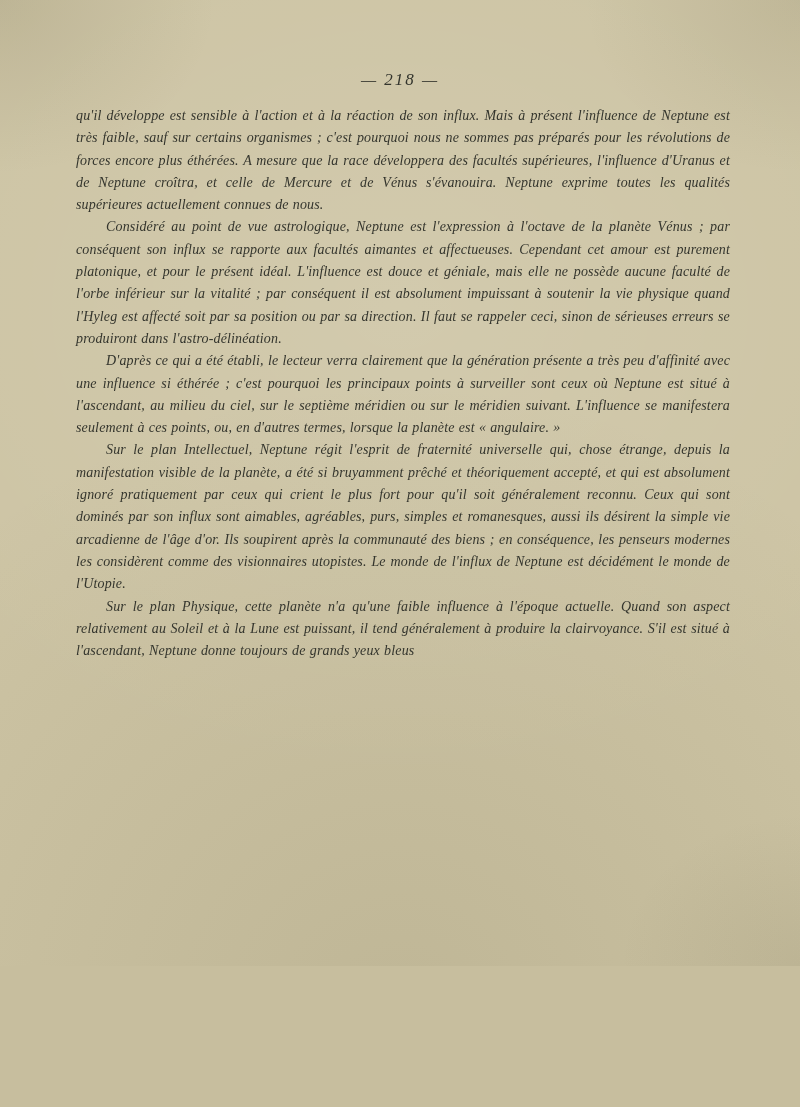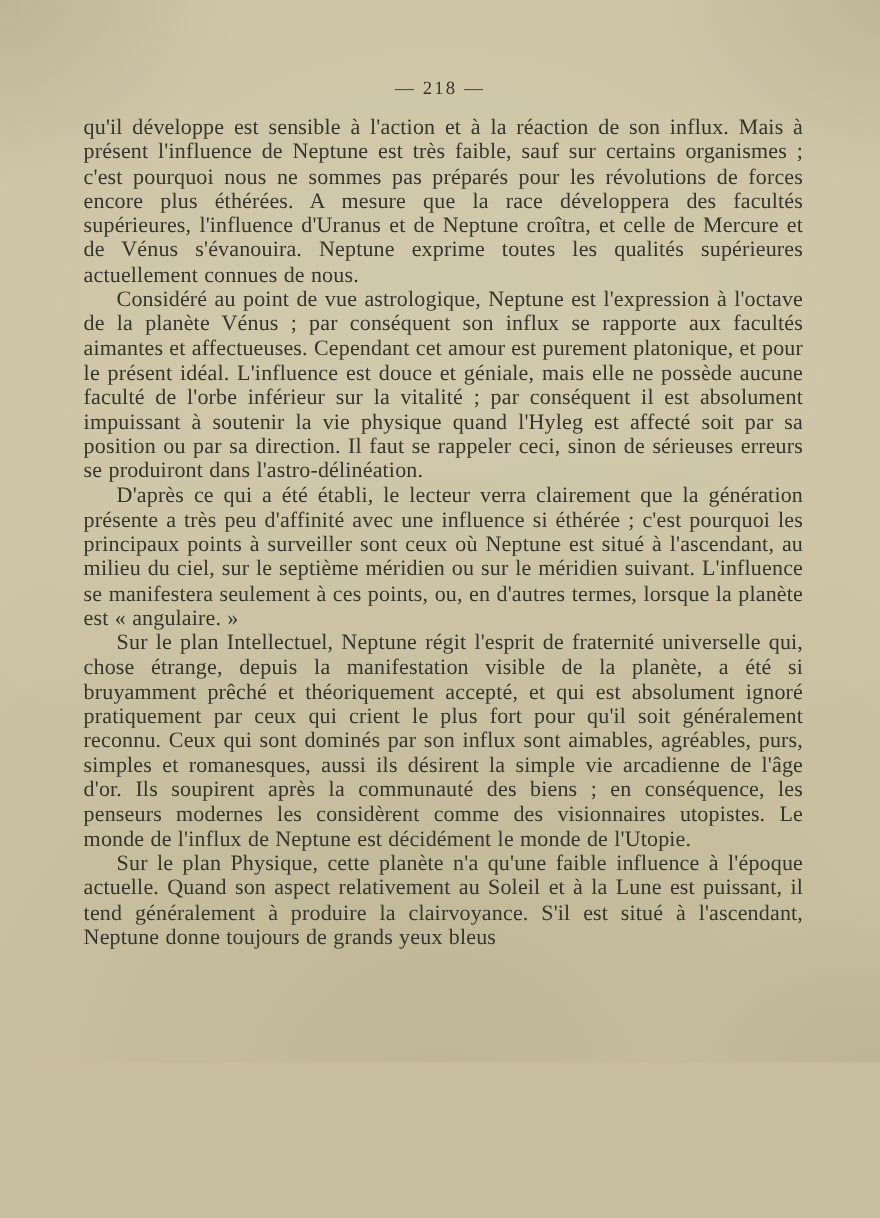--- a/index.html
+++ b/index.html
@@ -19,31 +19,32 @@
     width:800px;
     height:966px;
     background-color:var(--paper);
     background-image:
       radial-gradient(ellipse 120% 80% at 50% 32%, rgba(255,255,255,0.10), rgba(255,255,255,0) 62%),
       radial-gradient(ellipse 150% 120% at 50% 105%, rgba(92,84,52,0.12), rgba(0,0,0,0) 55%),
       radial-gradient(ellipse 60% 40% at 0% 0%, rgba(92,86,58,0.14), rgba(0,0,0,0) 45%),
       radial-gradient(ellipse 60% 40% at 100% 0%, rgba(92,86,58,0.12), rgba(0,0,0,0) 45%),
       radial-gradient(ellipse 50% 35% at 100% 100%, rgba(92,86,58,0.10), rgba(0,0,0,0) 45%);
     color:var(--ink);
+    font-style:italic;
   }
   .folio{
     padding-top:70px;
     text-align:center;
     font-size:17px;
     letter-spacing:2px;
     color:var(--ink);
   }
   .text-block{
     margin:15px 70px 0 76px;
-    font-size:20px;
+    font-size:14px;
     line-height:22.3px;
     text-align:justify;
     text-justify:inter-word;
     letter-spacing:0.15px;
     word-spacing:0.5px;
     hyphens:auto;
     -webkit-hyphens:auto;
   }
   .text-block p{
     margin:0;

